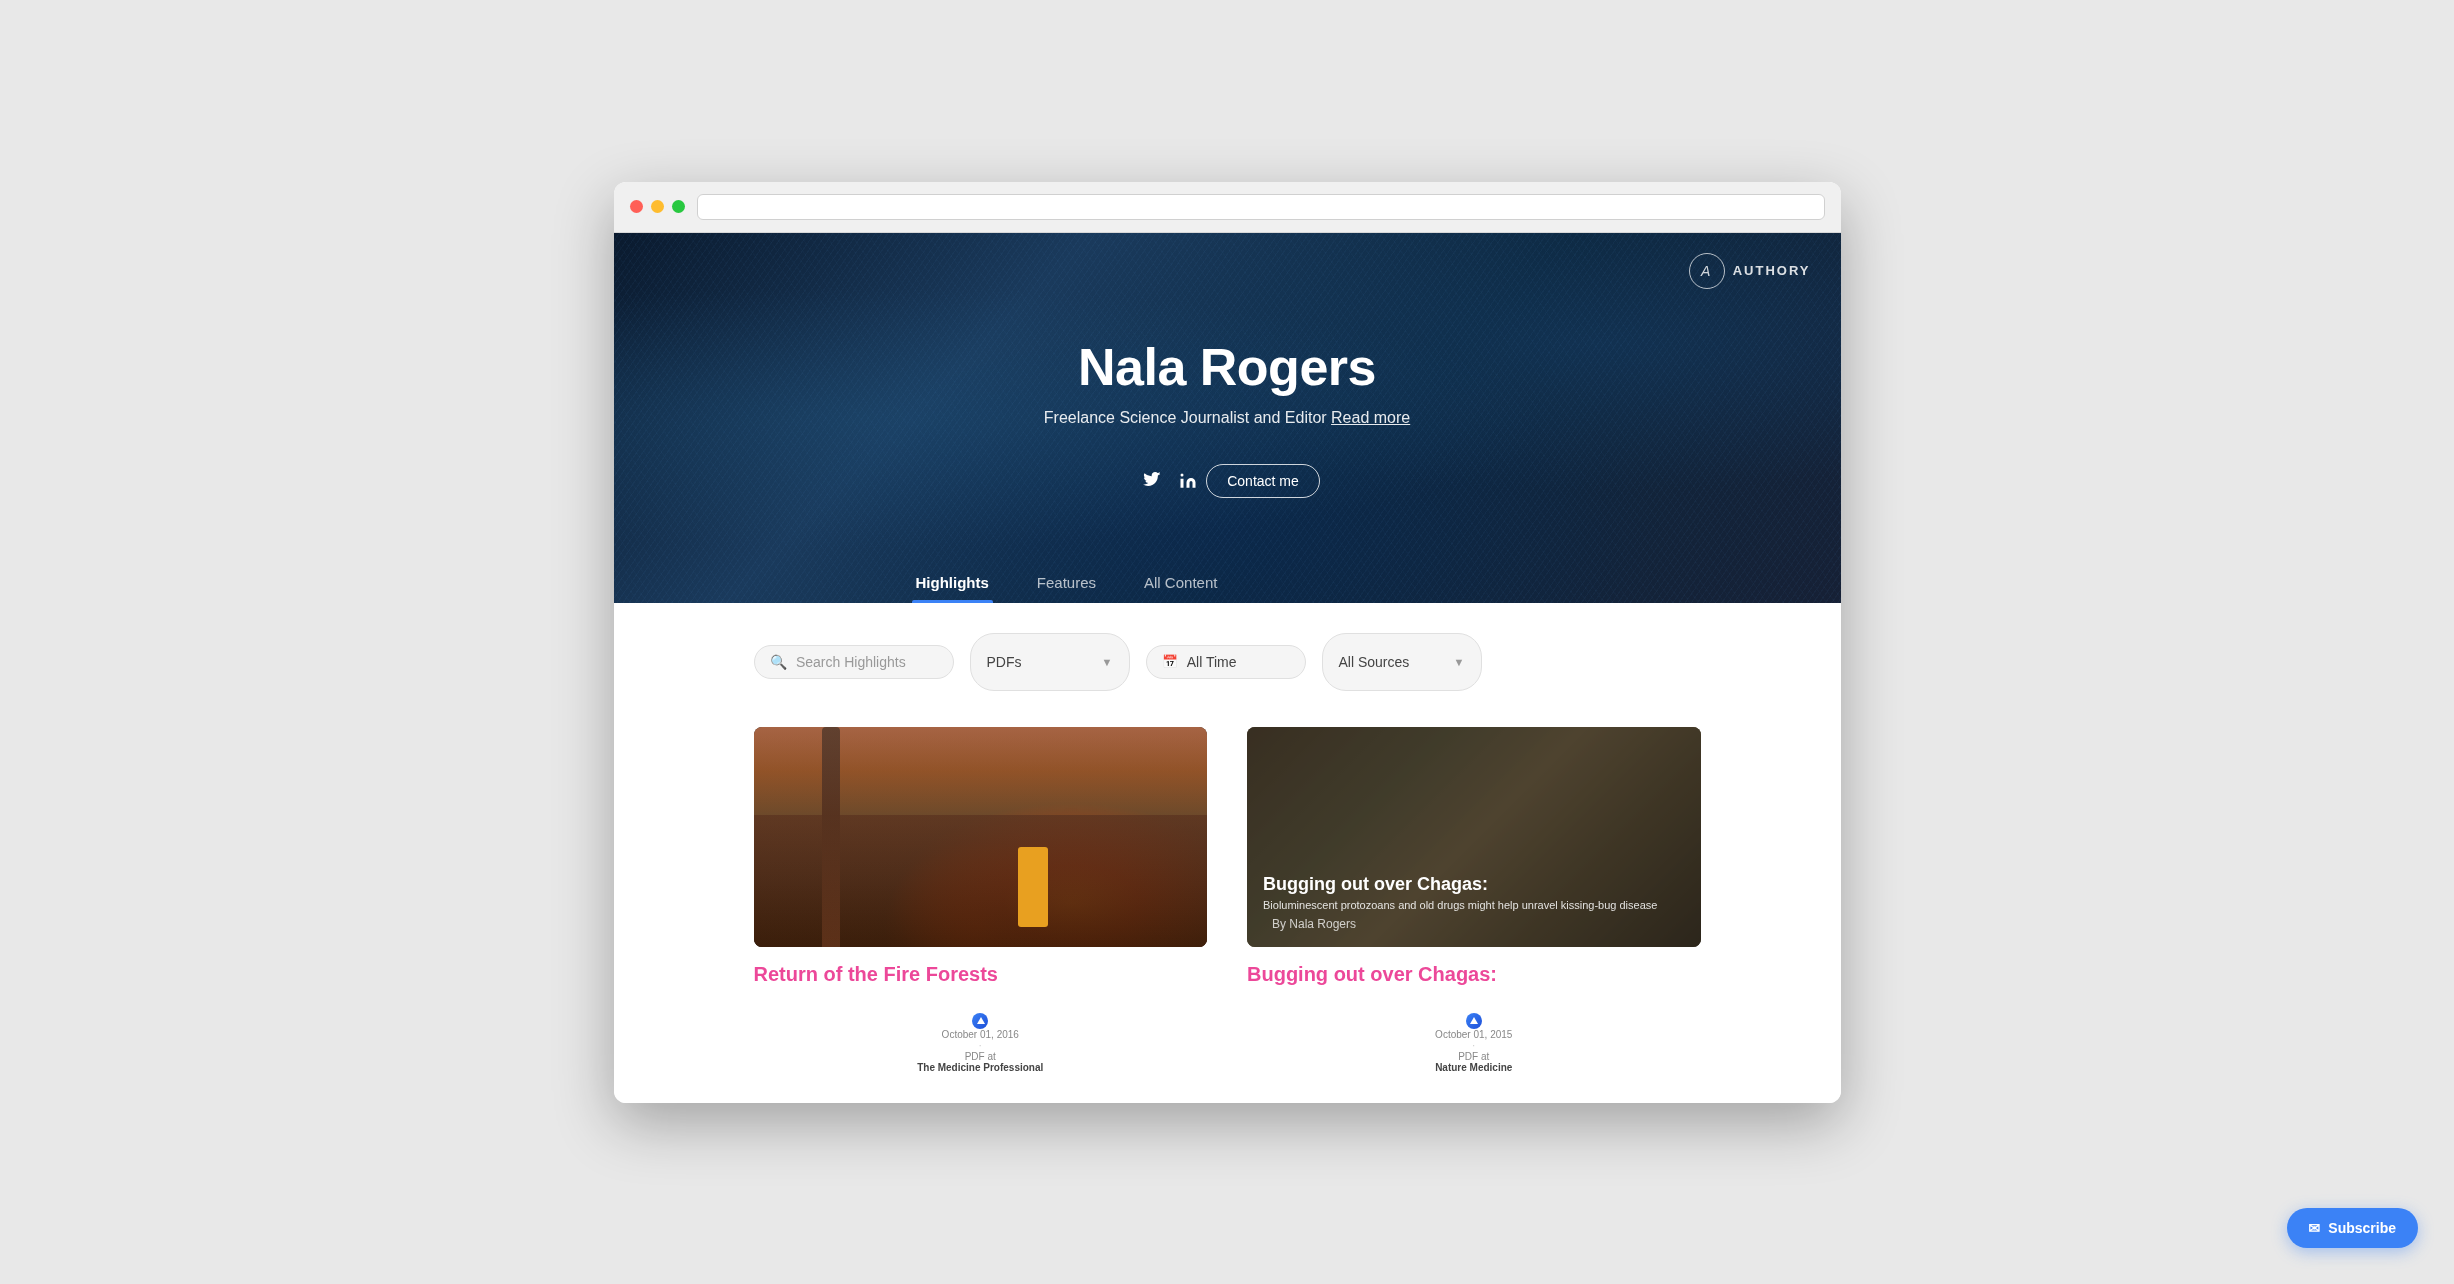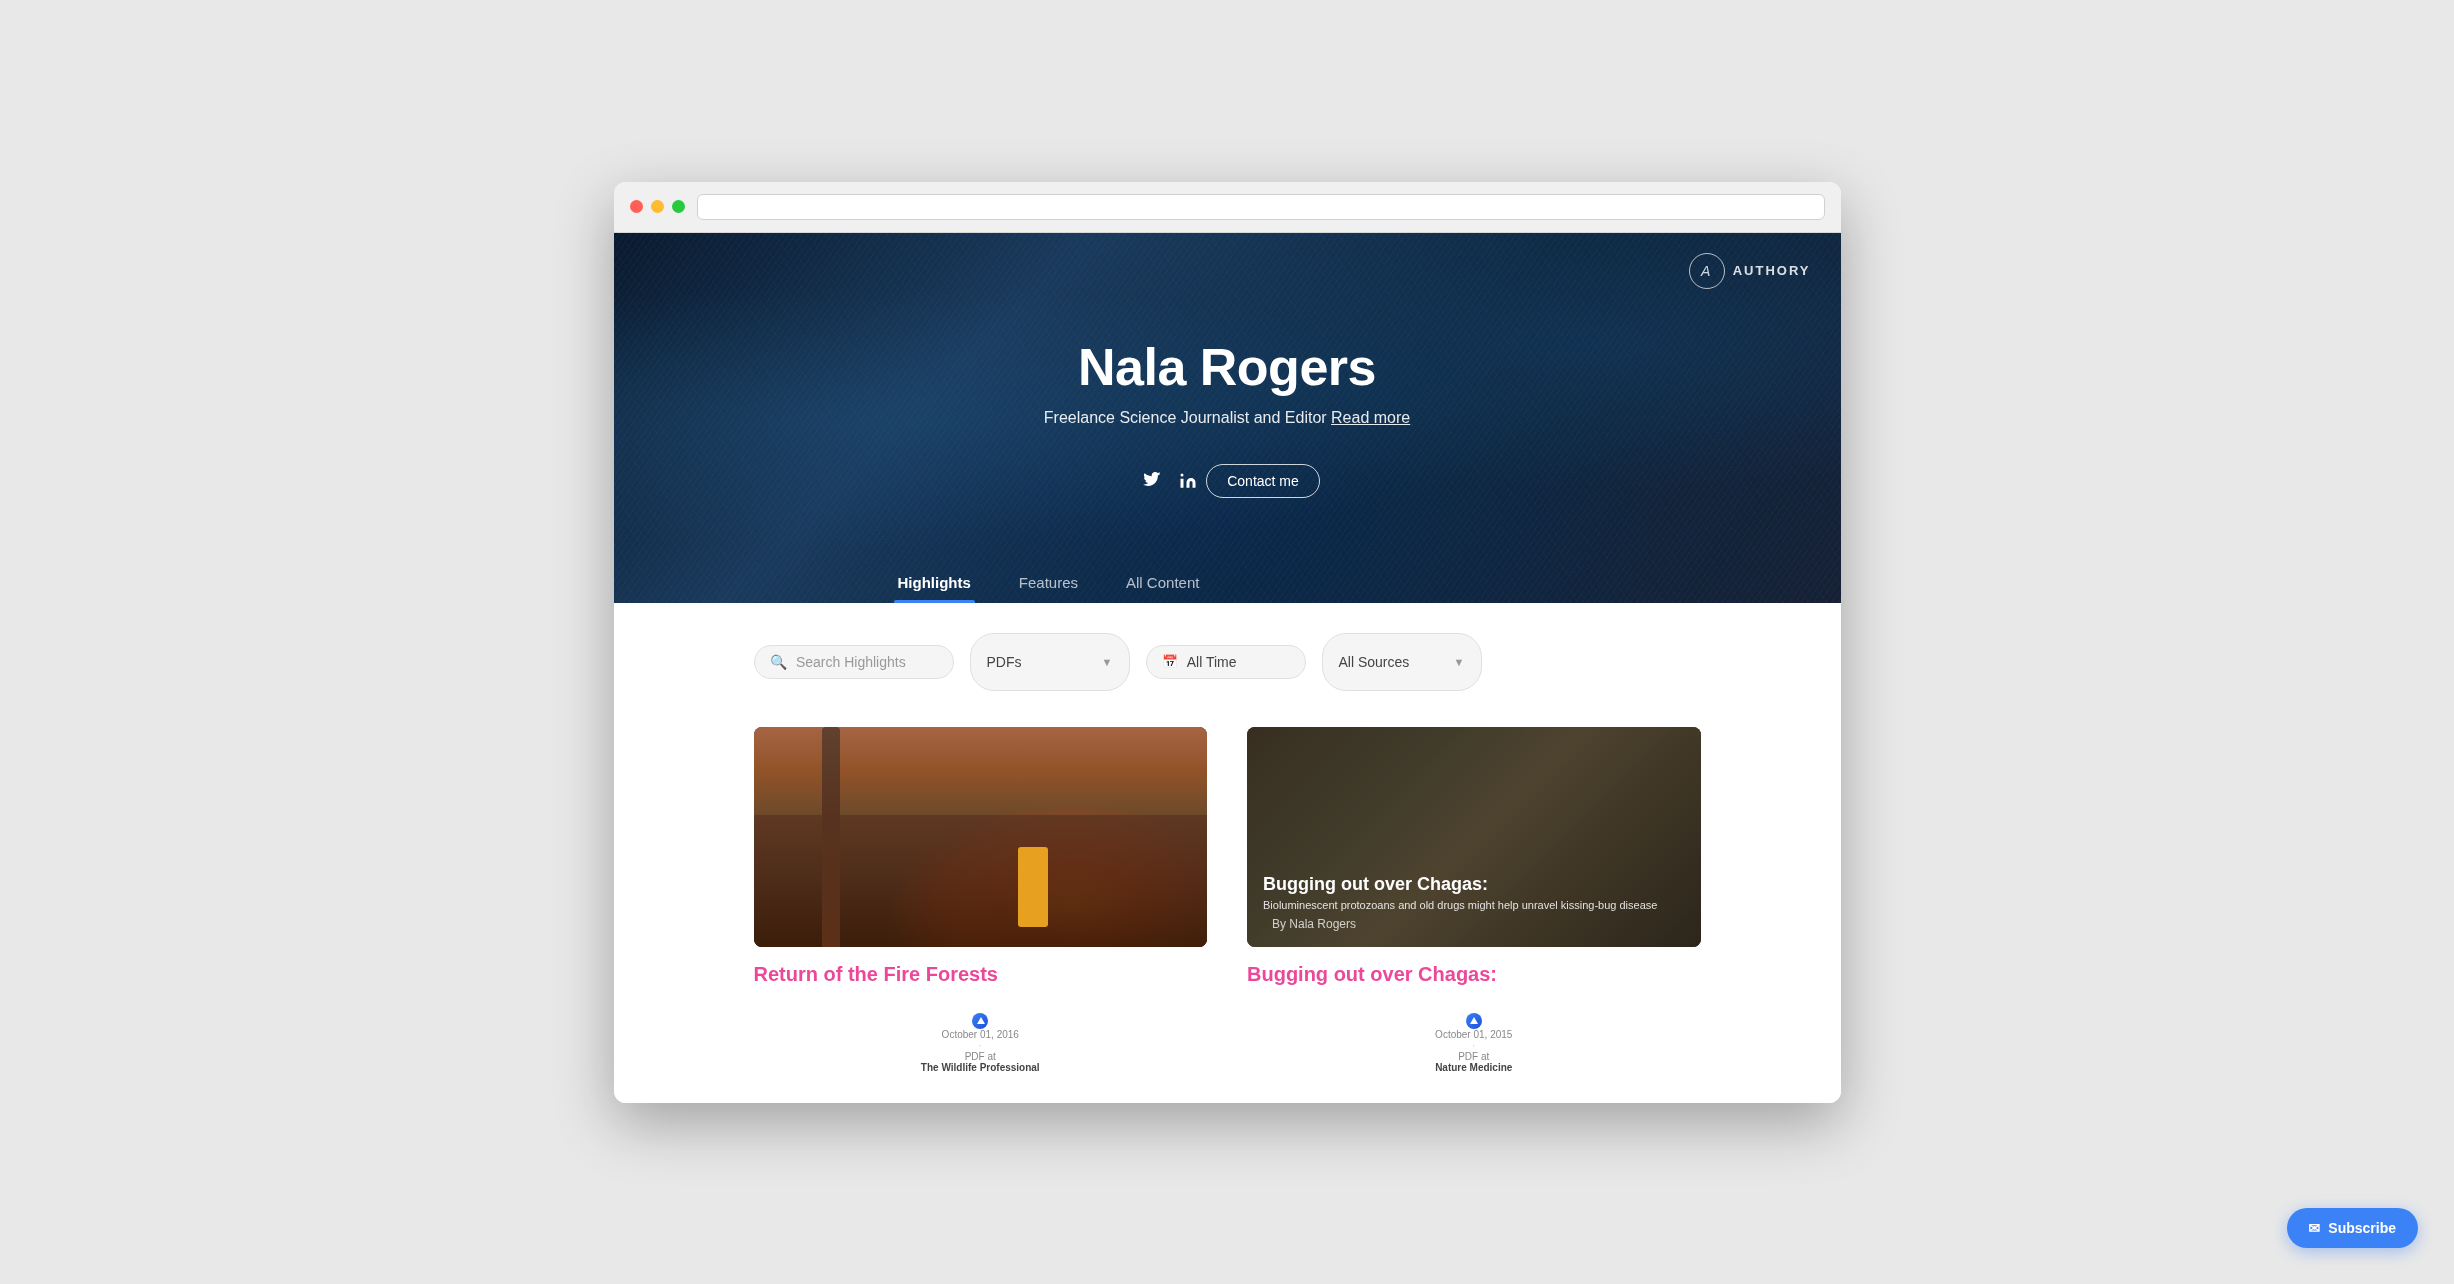--- a/index.html
+++ b/index.html
@@ -171,21 +171,21 @@
       color: #fff;
       padding: 8px 20px;
       border-radius: 20px;
       font-size: 14px;
       cursor: pointer;
     }
 
     .hero-nav {
       position: absolute;
       bottom: 0;
-      left: 0;
+      left: 18px;
       right: 0;
       display: flex;
       gap: 40px;
       padding: 0 16px 0 280px;
     }
 
     .hero-nav-item {
       padding: 14px 4px 12px;
       color: rgba(255,255,255,0.7);
       font-size: 15px;
@@ -567,21 +567,21 @@
           </div>
         </div>
         <h2 class="article-title">Return of the Fire Forests</h2>
         <div class="article-meta">
           <div class="article-meta-logo">
             <div class="article-meta-logo-triangle"></div>
           </div>
           <span>October 01, 2016</span>
           <span class="article-meta-dot">·</span>
           <span>PDF at</span>
-          <span class="article-meta-source">The Wildlife Professional</span>
+          <span class="article-meta-source">The Medicine Professional</span>
         </div>
       </div>
 
       <div class="article-card">
         <div class="article-image">
           <div class="chagas-img">
             <div class="chagas-overlay">
               <div class="chagas-title-overlay">Bugging out over Chagas:</div>
               <div class="chagas-sub-overlay">Bioluminescent protozoans and old drugs might help unravel kissing-bug disease</div>
               <div class="chagas-author-overlay">By Nala Rogers</div>

